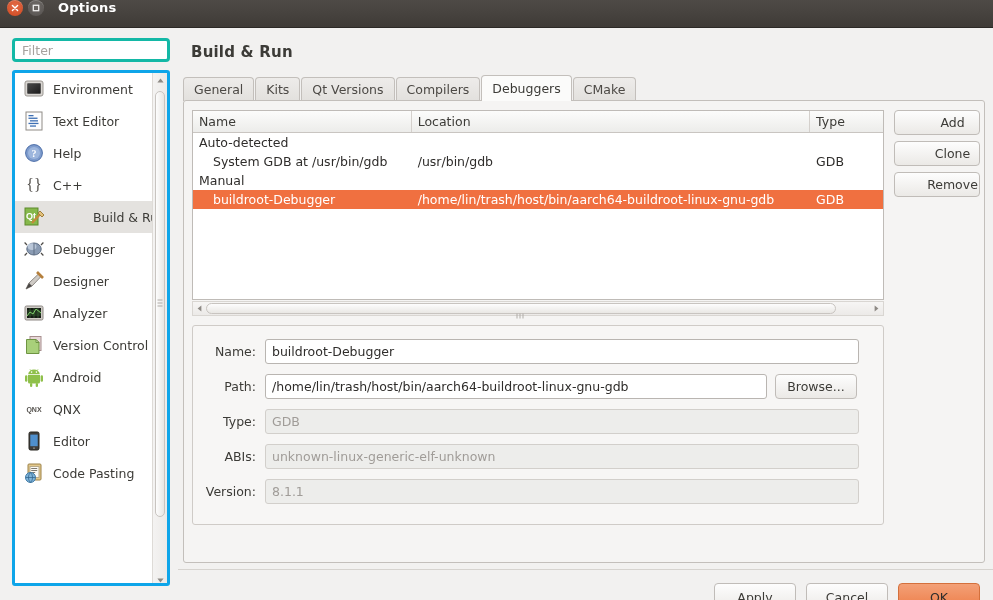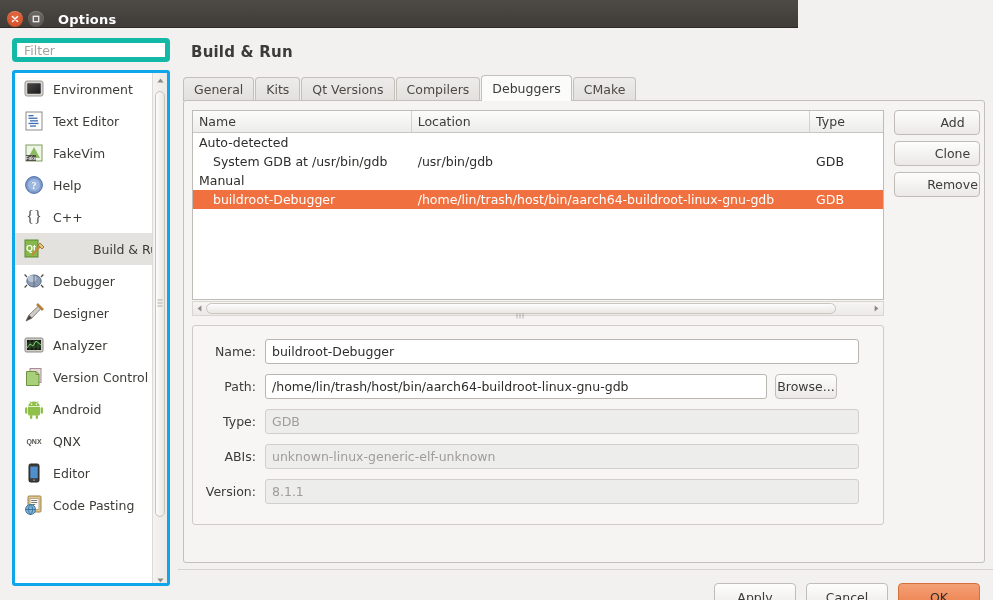--- a/index.html
+++ b/index.html
@@ -8,23 +8,23 @@
     font-family:"DejaVu Sans","Liberation Sans",sans-serif;
     font-size:12.5px;
     background:#f2f1f0;
     color:#3c3b37;
     -webkit-font-smoothing:antialiased;
   }
   .win{position:relative;width:993px;height:600px;}
 
   
   .titlebar{
-    height:28px;width:798px;
+    height:28px;width:993px;
     background:linear-gradient(to bottom,#4e4a46 0%,#3f3b37 100%);
-    display:flex;align-items:flex-end;
+    display:flex;align-items:flex-start;
     border-bottom:1px solid #2c2926;
     box-sizing:border-box;
   }
   .wbtns{display:flex;align-items:center;gap:5px;padding-left:7px;}
   .wbtn{width:16px;height:16px;border-radius:50%;position:relative;
         display:flex;align-items:center;justify-content:center;
         box-shadow:inset 0 1px 0 rgba(255,255,255,.22);}
   .wbtn.close{background:radial-gradient(circle at 50% 35%,#e26b47,#cf4820);}
   .wbtn.max{background:radial-gradient(circle at 50% 35%,#6e6a66,#565250);}
   .wbtn svg{display:block;}
@@ -34,21 +34,21 @@
   }
 
   
   .sidebar{
     position:absolute;left:0;top:28px;width:178px;height:572px;
     box-sizing:border-box;
   }
   .filter-wrap{padding:10px 8px 6px 12px;}
   .filter-input{
     width:158px;height:24px;box-sizing:border-box;
-    border:5px solid #14b8a6;border-radius:4px;background:#ffffff;
+    border:3px solid #14b8a6;border-radius:4px;background:#ffffff;
     padding:0 7px;font-family:inherit;font-size:12.5px;color:#0f766e;
     outline:none;
   }
   .filter-input::placeholder{color:#a6a29e;}
   .cat-frame{
     position:absolute;left:12px;top:42px;width:158px;height:516px;
     background:#ffffff;border:3px solid #0ea5e9;border-radius:3px;
     box-sizing:border-box;overflow:hidden;
   }
   .cat-list{position:absolute;left:0;top:0;width:142px;}
@@ -175,21 +175,21 @@
   .flabel{width:72px;text-align:right;padding-right:9px;font-size:12.5px;color:#3c3b37;box-sizing:border-box;}
   .finput{
     height:25px;box-sizing:border-box;border:1px solid #b9b5b1;border-radius:3px;
     background:#ffffff;padding:0 6px;font-family:inherit;font-size:12.5px;color:#2f2d2b;
     display:flex;align-items:center;
   }
   .finput.ro{background:#ededeb;border-color:#d2cfcb;color:#a09c98;}
   .w-name{width:594px;}
   .w-path{width:502px;}
   .w-ro{width:594px;}
-  .browse-btn{width:62px;height:25px;margin-left:8px;}
+  .browse-btn{width:82px;height:25px;margin-left:8px;}
 
   
   .bottom{
     position:absolute;left:0;top:541px;width:815px;height:59px;
   }
   .bot-sep{position:absolute;left:0;top:0;width:815px;height:1px;background:#d6d3cf;}
   .bot-btns{position:absolute;right:13px;top:14px;display:flex;gap:10px;}
   .bot-btns .btn{width:82px;height:28px;}
   .btn.primary{
     background:linear-gradient(to bottom,#f3a077,#ed7c46);
@@ -246,31 +246,20 @@
                 <g fill="#3d6fb4">
                   <rect x="5.5" y="5" width="5" height="1.3"></rect>
                   <rect x="5.5" y="7.6" width="9" height="1.3"></rect>
                   <rect x="7" y="10.2" width="8" height="1.3"></rect>
                   <rect x="5.5" y="12.8" width="10" height="1.3"></rect>
                   <rect x="7" y="15.4" width="6" height="1.3"></rect>
                 </g>
               </svg>
             </span>
             <span class="cat-label">Text Editor</span>
-          </div>
-          <div class="cat-item">
-            <span class="cat-ico">
-              <svg width="22" height="22" viewBox="0 0 22 22">
-                <rect x="3" y="3" width="16" height="16" fill="#eef4e6" stroke="#7f9b63"></rect>
-                <path d="M5 16 L11 5 L17 16 Z" fill="#7bb04a" opacity=".85"></path>
-                <rect x="3" y="13" width="10" height="6" fill="#55524e"></rect>
-                <text x="8" y="17.8" font-size="5" fill="#ffffff" text-anchor="middle" font-family="sans-serif">Fake</text>
-              </svg>
-            </span>
-            <span class="cat-label">FakeVim</span>
           </div>
           <div class="cat-item">
             <span class="cat-ico">
               <svg width="22" height="22" viewBox="0 0 22 22">
                 <circle cx="11" cy="11" r="8.4" fill="#7e9ccd" stroke="#4c6ea8"></circle>
                 <circle cx="11" cy="11" r="6" fill="#9db6dd"></circle>
                 <text x="11" y="15" font-size="10" fill="#ffffff" text-anchor="middle" font-family="serif" font-weight="bold">?</text>
               </svg>
             </span>
             <span class="cat-label">Help</span>

